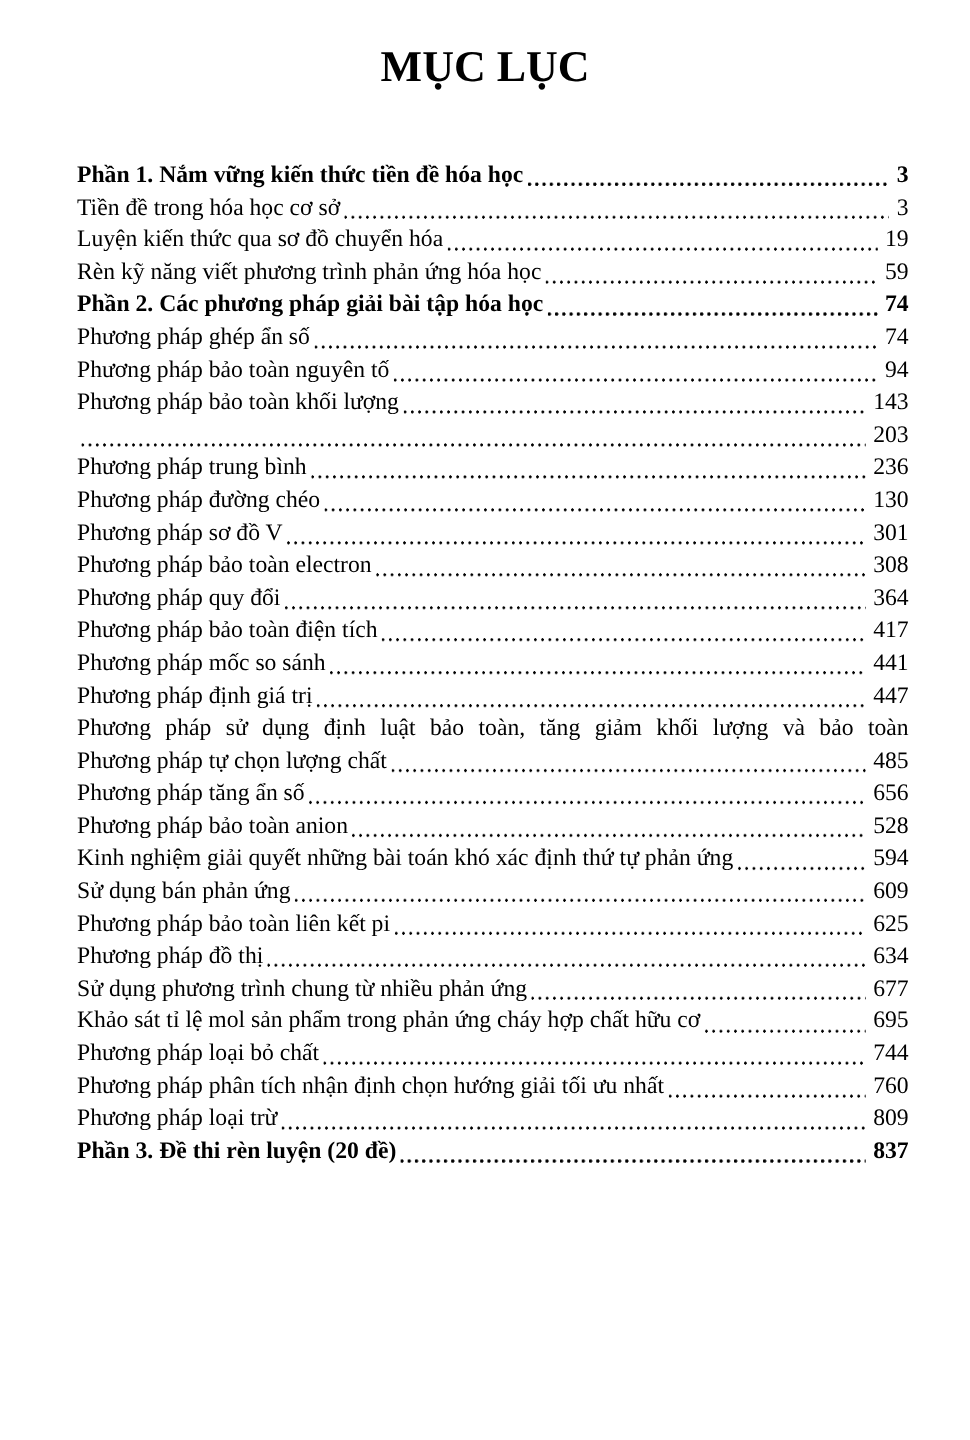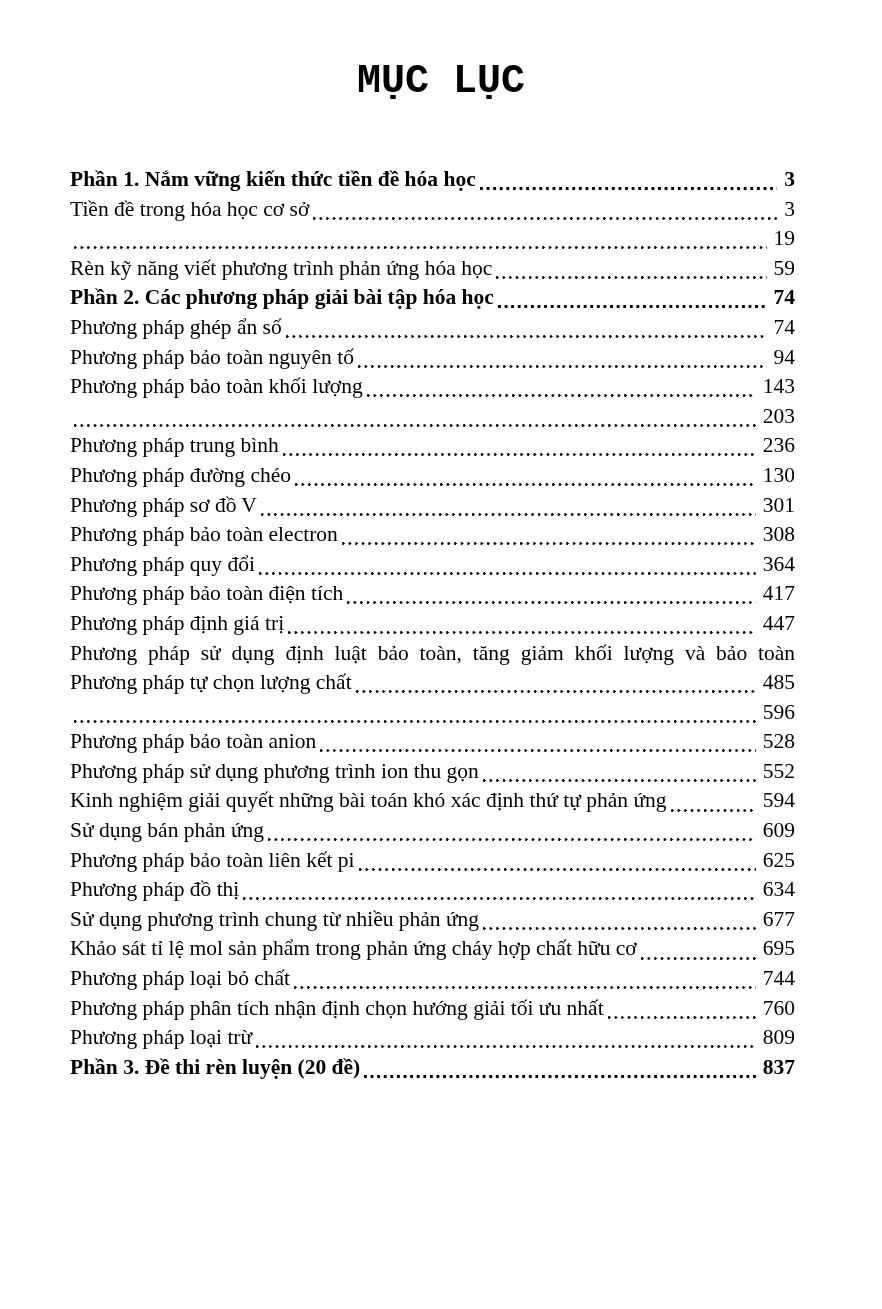--- a/index.html
+++ b/index.html
@@ -6,30 +6,30 @@
   body {
     width: 882px;
     height: 1309px;
     background: #ffffff;
     color: #000000;
     font-family: "Liberation Serif", serif;
     overflow: hidden;
   }
   .page { width: 882px; height: 1309px; position: relative; }
   .title {
-    margin: 61px 0 0 0;
+    margin: 40px 0 0 0;
     text-align: center;
-    font-family: Liberation Mono, monospace;
+    font-family: Liberation Serif, serif;
     font-weight: 700;
     font-size: 40px;
     line-height: 1.05;
     letter-spacing: 0;
   }
   .toc {
-    margin: 62px 87px 0 70px;
+    margin: 62px 56px 0 70px;
     font-size: 21.5px;
     line-height: 29.6px;
   }
   .entry.bold { font-weight: 700; }
   .row { display: flex; align-items: flex-end; }
   .label { flex: 0 0 auto; white-space: nowrap; }
   .leader {
     flex: 1 1 auto;
     height: 3px;
     margin: 0 1px 4.5px 4px;
@@ -59,20 +59,21 @@
       </div>
       <div class="entry">
         <div class="row">
           <span class="label">Tiền đề trong hóa học cơ sở</span>
           <span class="leader"></span>
           <span class="pagenum">3</span>
         </div>
       </div>
       <div class="entry">
         <div class="row">
+          <span class="label">Luyện kiến thức qua sơ đồ chuyển hóa</span>
           <span class="leader"></span>
           <span class="pagenum">19</span>
         </div>
       </div>
       <div class="entry">
         <div class="row">
           <span class="label">Rèn kỹ năng viết phương trình phản ứng hóa học</span>
           <span class="leader"></span>
           <span class="pagenum">59</span>
         </div>
@@ -148,53 +149,54 @@
       </div>
       <div class="entry">
         <div class="row">
           <span class="label">Phương pháp bảo toàn điện tích</span>
           <span class="leader"></span>
           <span class="pagenum">417</span>
         </div>
       </div>
       <div class="entry">
         <div class="row">
+          <span class="label">Phương pháp mốc so sánh</span>
+          <span class="leader"></span>
+          <span class="pagenum">441</span>
+        </div>
+      </div>
+      <div class="entry">
+        <div class="row">
           <span class="label">Phương pháp định giá trị</span>
           <span class="leader"></span>
           <span class="pagenum">447</span>
         </div>
       </div>
       <div class="entry">
         <div class="wrap-line">Phương pháp sử dụng định luật bảo toàn, tăng giảm khối lượng và bảo toàn</div>
       </div>
       <div class="entry">
         <div class="row">
           <span class="label">Phương pháp tự chọn lượng chất</span>
           <span class="leader"></span>
           <span class="pagenum">485</span>
         </div>
       </div>
       <div class="entry">
         <div class="row">
-          <span class="leader"></span>
-          <span class="pagenum">596</span>
+          <span class="label">Phương pháp tăng ẩn số</span>
+          <span class="leader"></span>
+          <span class="pagenum">656</span>
         </div>
       </div>
       <div class="entry">
         <div class="row">
           <span class="label">Phương pháp bảo toàn anion</span>
           <span class="leader"></span>
           <span class="pagenum">528</span>
-        </div>
-      </div>
-      <div class="entry">
-        <div class="row">
-          <span class="label">Phương pháp sử dụng phương trình ion thu gọn</span>
-          <span class="leader"></span>
-          <span class="pagenum">552</span>
         </div>
       </div>
       <div class="entry">
         <div class="row">
           <span class="label">Kinh nghiệm giải quyết những bài toán khó xác định thứ tự phản ứng</span>
           <span class="leader"></span>
           <span class="pagenum">594</span>
         </div>
       </div>
       <div class="entry">

